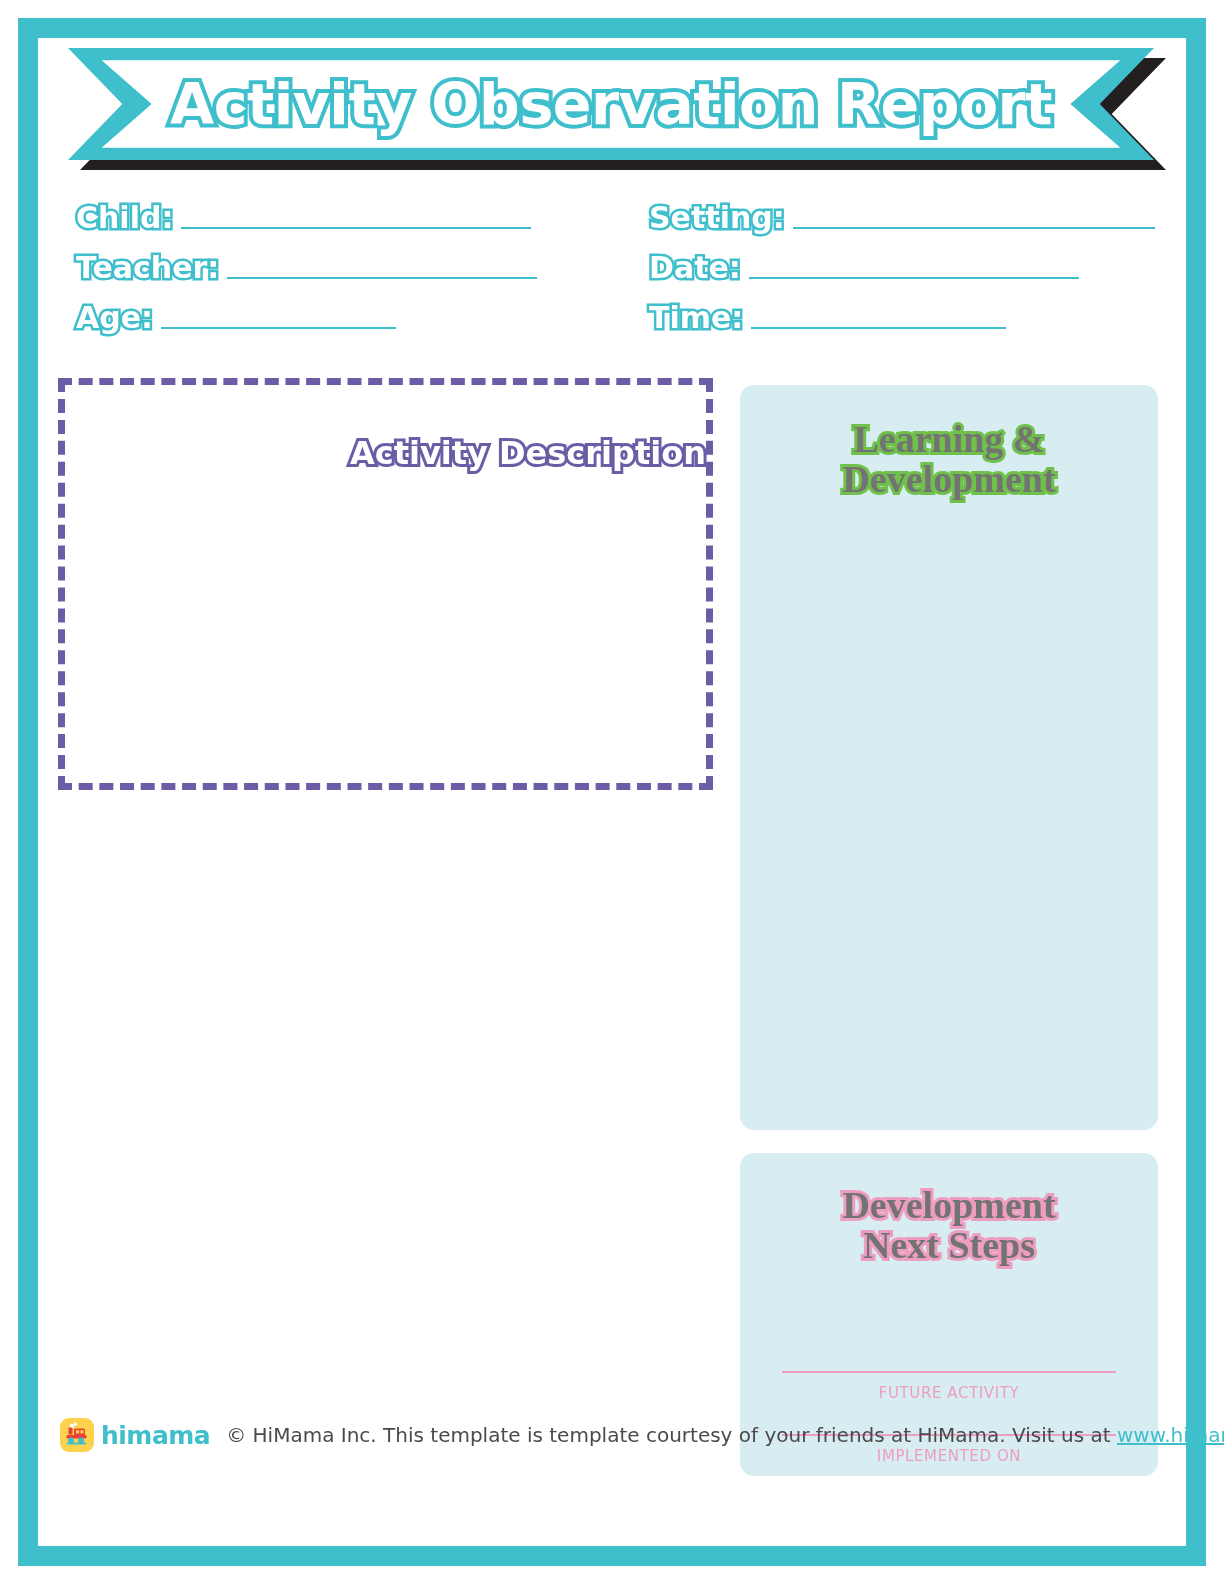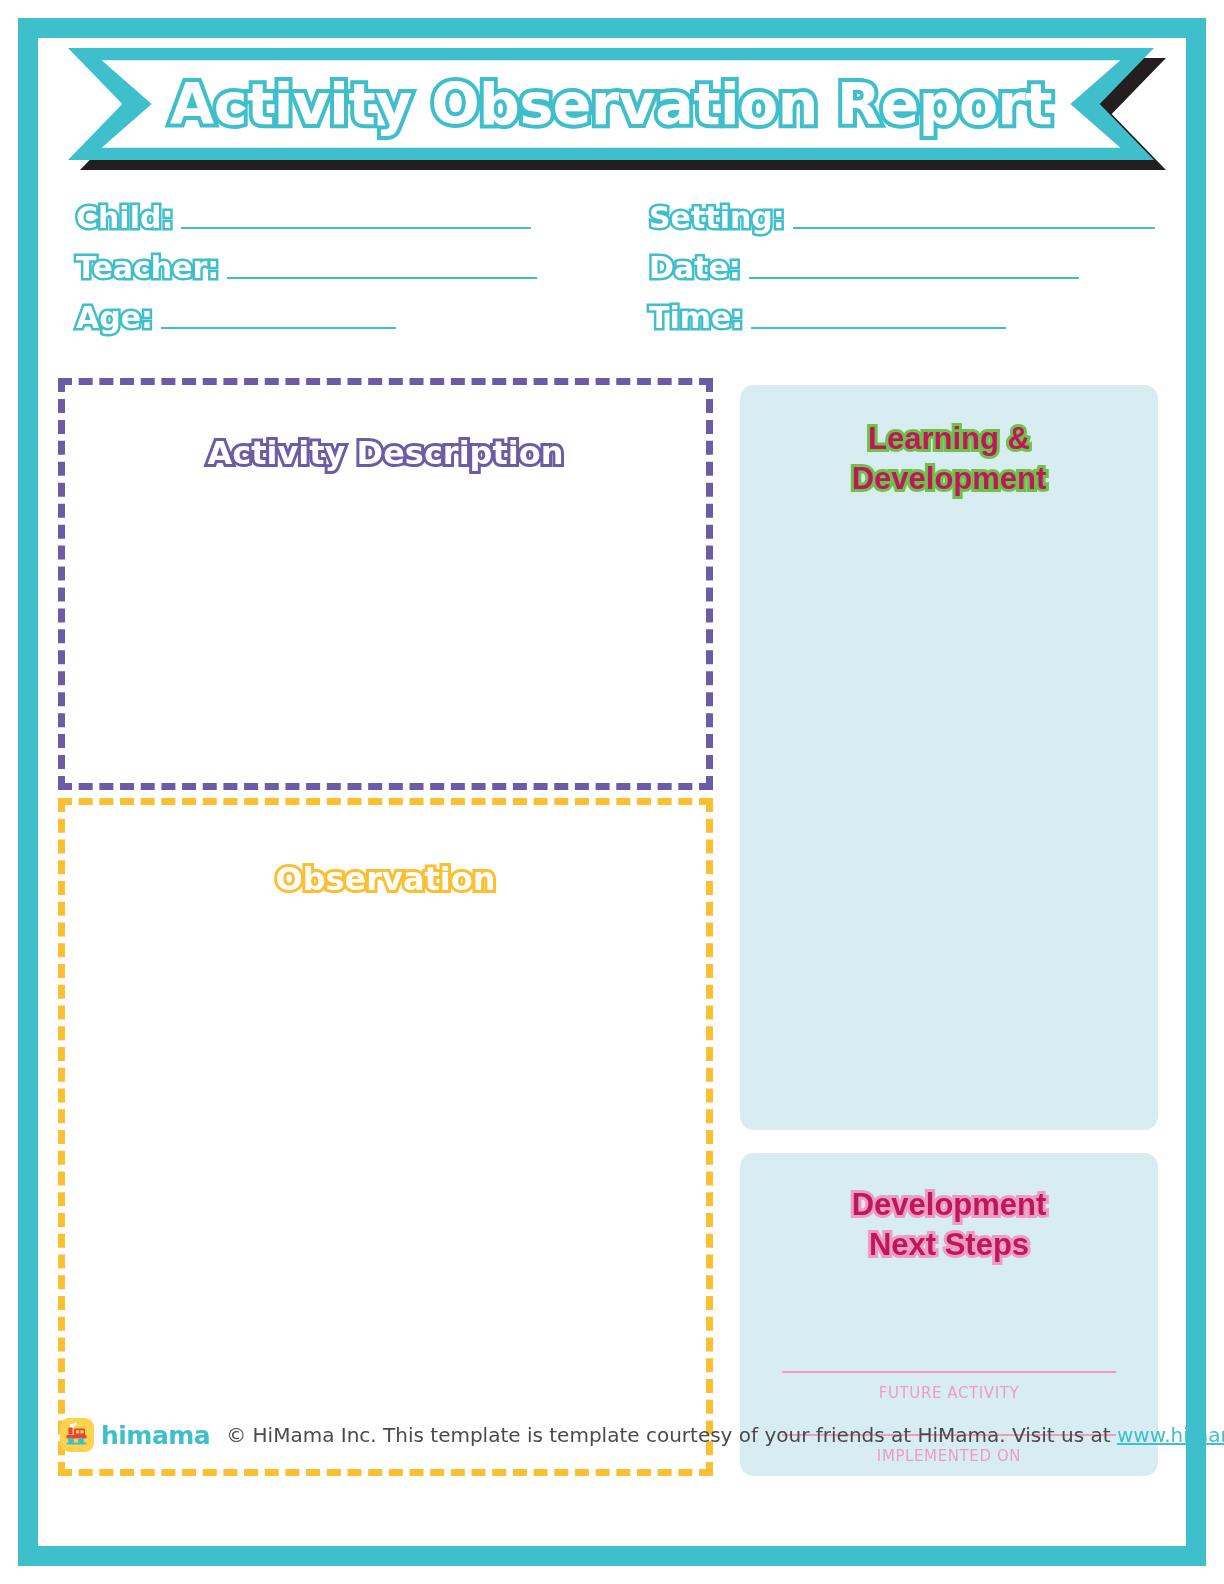--- a/index.html
+++ b/index.html
@@ -139,21 +139,21 @@
     top: 0;
     height: 412px;
     border: 7px dashed #6B5CA5;
   }
   #observation-box {
     top: 420px;
     height: 678px;
     border: 7px dashed #FBBF31;
   }
   .box-heading {
-    text-align: center;
+    text-align: right;
     font-family: "DejaVu Sans", sans-serif;
     font-weight: bold;
     font-size: 32px;
     color: #ffffff;
     paint-order: stroke fill;
     margin-top: 48px;
     line-height: 40px;
   }
   #activity-heading { -webkit-text-stroke: 6px #6B5CA5; }
   #observation-heading { -webkit-text-stroke: 6px #FBBF31; margin-top: 54px; }
@@ -164,24 +164,24 @@
     left: 682px;
     width: 418px;
     background: #D7EDF1;
     border-radius: 14px;
   }
   #learning-box { top: 7px; height: 745px; }
   #nextsteps-box { top: 775px; height: 323px; }
 
   .blue-heading {
     text-align: center;
-    font-family: Liberation Sans, sans-serif;
-    font-weight: bold;
-    font-size: 31px;
-    color: #be185d;
+    font-family: Liberation Serif, serif;
+    font-weight: bold;
+    font-size: 38px;
+    color: #737373;
     paint-order: stroke fill;
     line-height: 40px;
     padding: 0 18px;
   }
   #learning-heading {
     -webkit-text-stroke: 6px #6FC14A;
     margin-top: 34px;
   }
   #nextsteps-heading {
     -webkit-text-stroke: 6px #EE9DC1;
@@ -297,23 +297,20 @@
     </div>
 
   </div>
 
   <div id="content">
 
     <div class="dashbox" id="activity-box">
       <div class="box-heading" id="activity-heading">Activity Description</div>
     </div>
 
-    <div class="dashbox" id="observation-box">
-      <div class="box-heading" id="observation-heading">Observation</div>
-    </div>
 
     <div class="bluebox" id="learning-box">
       <div class="blue-heading" id="learning-heading">
         <span>Learning &amp;</span><br>
         <span>Development</span>
       </div>
     </div>
 
     <div class="bluebox" id="nextsteps-box">
       <div class="blue-heading" id="nextsteps-heading">

